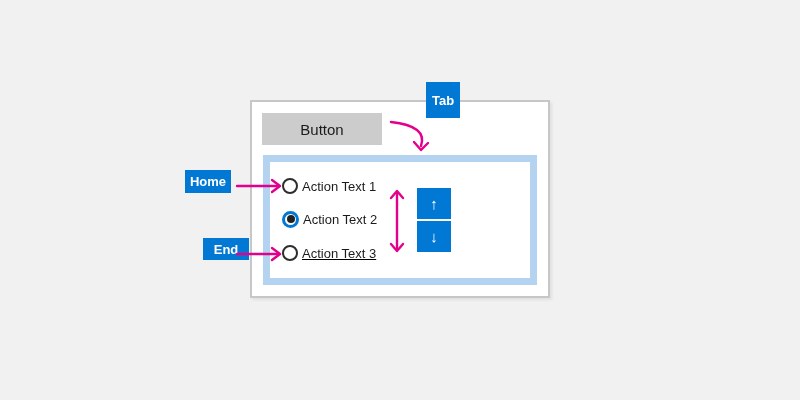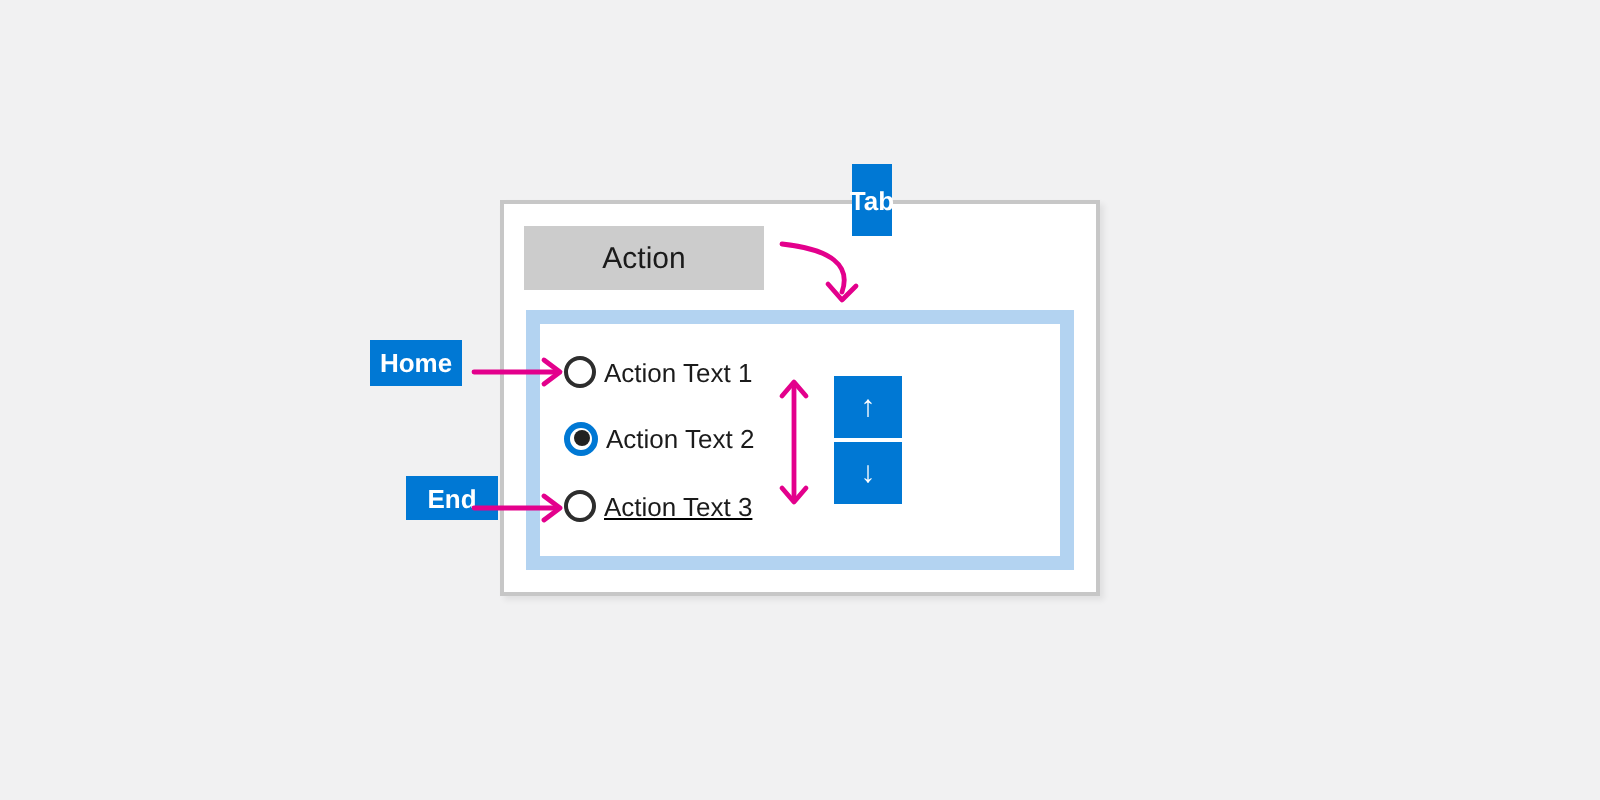--- a/index.html
+++ b/index.html
@@ -41,21 +41,21 @@
   
   .key-label {
     position: absolute;
     background: #0078d4;
     color: #ffffff;
     font-size: 13px;
     font-weight: 600;
     display: flex; align-items: center; justify-content: center;
     z-index: 3;
   }
-  .key-tab  { left: 426px; top: 82px;  width: 20px; height: 36px; }
+  .key-tab  { left: 426px; top: 82px;  width: 34px; height: 36px; }
   .key-home { left: 185px; top: 170px; width: 46px; height: 23px; }
   .key-end  { left: 203px; top: 238px; width: 46px; height: 22px; }
 
   
   .focus-frame {
     position: absolute;
     left: 263px; top: 155px;
     width: 274px; height: 130px;
     background: #ffffff;
     border: 7px solid #b3d3f1;
@@ -128,21 +128,21 @@
     stroke-linejoin: round;
   }
 </style>
 </head>
 <body>
 
 <div class="canvas">
 
   <div class="panel"></div>
 
-  <button class="gray-button">Action</button>
+  <button class="gray-button">Button</button>
 
   <div class="key-label key-tab">Tab</div>
 
   <div class="key-label key-home">Home</div>
 
   <div class="key-label key-end">End</div>
 
   <div class="focus-frame"></div>
 
   <div class="radio-row radio-row-1">

